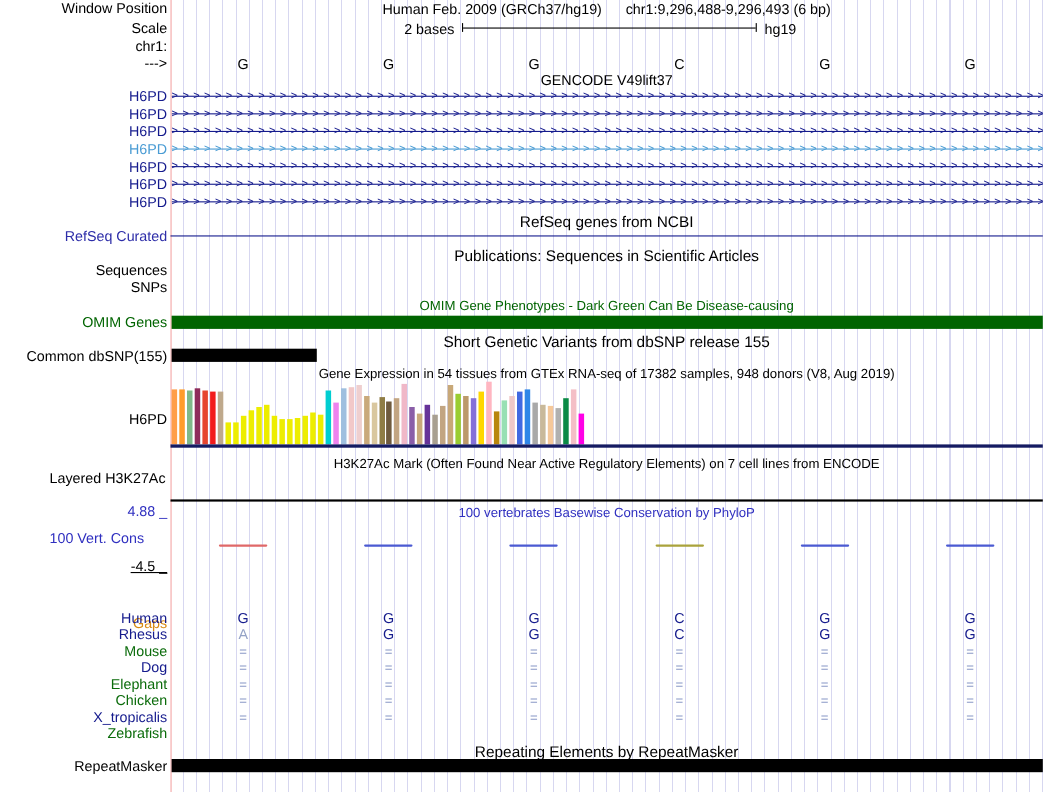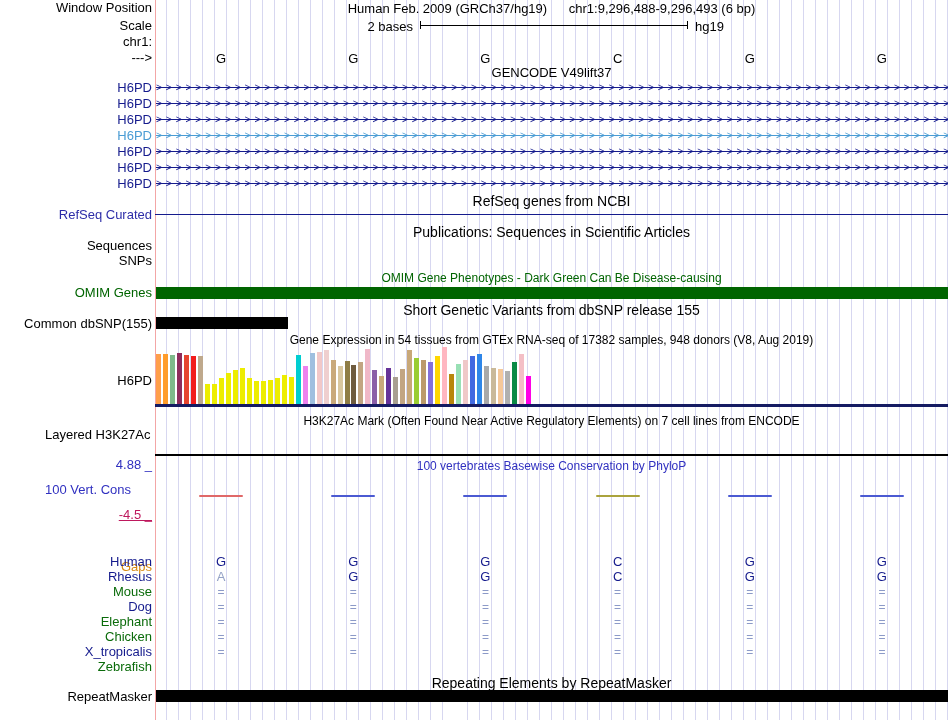--- a/index.html
+++ b/index.html
@@ -8,21 +8,21 @@
   #grid{position:absolute;left:155px;top:0;width:794px;height:720px;
     background:repeating-linear-gradient(to right,transparent 0,transparent 11.02px,#d7d7f0 11.02px,#d7d7f0 12.02px);}
   #redline{position:absolute;left:155px;top:0;width:1px;height:720px;background:#f3a6a6;}
   .lbl{position:absolute;left:0;width:152px;text-align:right;white-space:nowrap;line-height:14px;}
   .lbl-left{position:absolute;left:13px;white-space:nowrap;line-height:14px;text-align:right;margin-left:32px;}
   .title{position:absolute;left:155px;width:793px;text-align:center;font-size:12px;line-height:14px;}
   .t11{font-size:14px;}
   .t13{font-size:13px;}
   .c-blue{color:#3030c0;}
   .c-green{color:#006400;}
-  .c-dred{color:#be185d;text-decoration:underline;}
+  .c-dred{color:#000000;text-decoration:underline;}
   .hdr{position:absolute;top:1px;left:155px;width:793px;text-align:center;white-space:nowrap;}
   .hdr span{margin:0 9px;}
   .posnum{position:absolute;top:0;white-space:nowrap;}
   .postick{position:absolute;top:1px;width:1px;height:12px;background:#000;}
   .baseletter{position:absolute;top:0;transform:translateX(-50%);}
   .gene-row{position:absolute;left:156px;width:792px;height:15px;overflow:hidden;}
   .gene-line{position:absolute;left:0;right:0;top:7px;height:1px;background:currentColor;}
   .gene-arrows{position:absolute;left:0;top:0;width:900px;height:15px;line-height:15px;
     font-size:10px;letter-spacing:4px;white-space:nowrap;overflow:hidden;}
   .hbar{position:absolute;}

